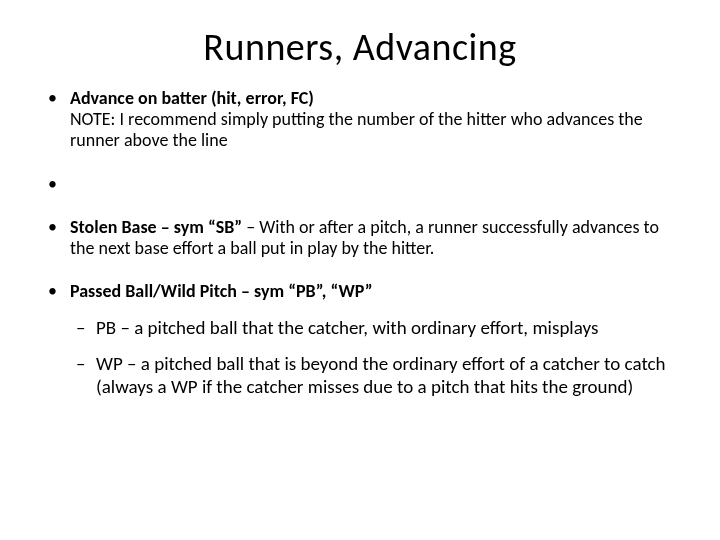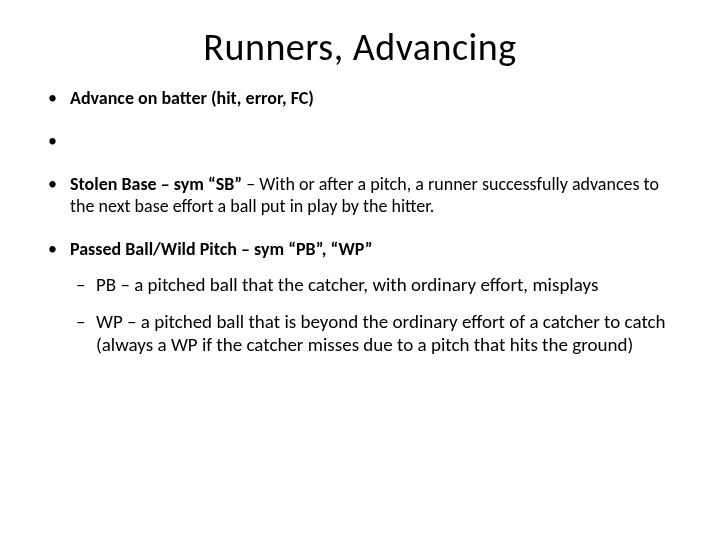--- a/index.html
+++ b/index.html
@@ -66,20 +66,21 @@
 </head>
 <body>
 
 <div class="slide">
   <div class="title">Runners, Advancing</div>
 
   <ul class="lvl1">
 
     <li>
       <span class="bold">Advance on batter (hit, error, FC)</span><br>
+      <span>NOTE: I recommend simply putting the number of the hitter who advances the runner above the line</span>
     </li>
 
     <li>
       <br>
     </li>
 
     <li>
       <span class="bold">Stolen Base – sym “SB”</span><span> – With or after a pitch, a runner successfully advances to the next base effort a ball put in play by the hitter.</span>
     </li>
 

